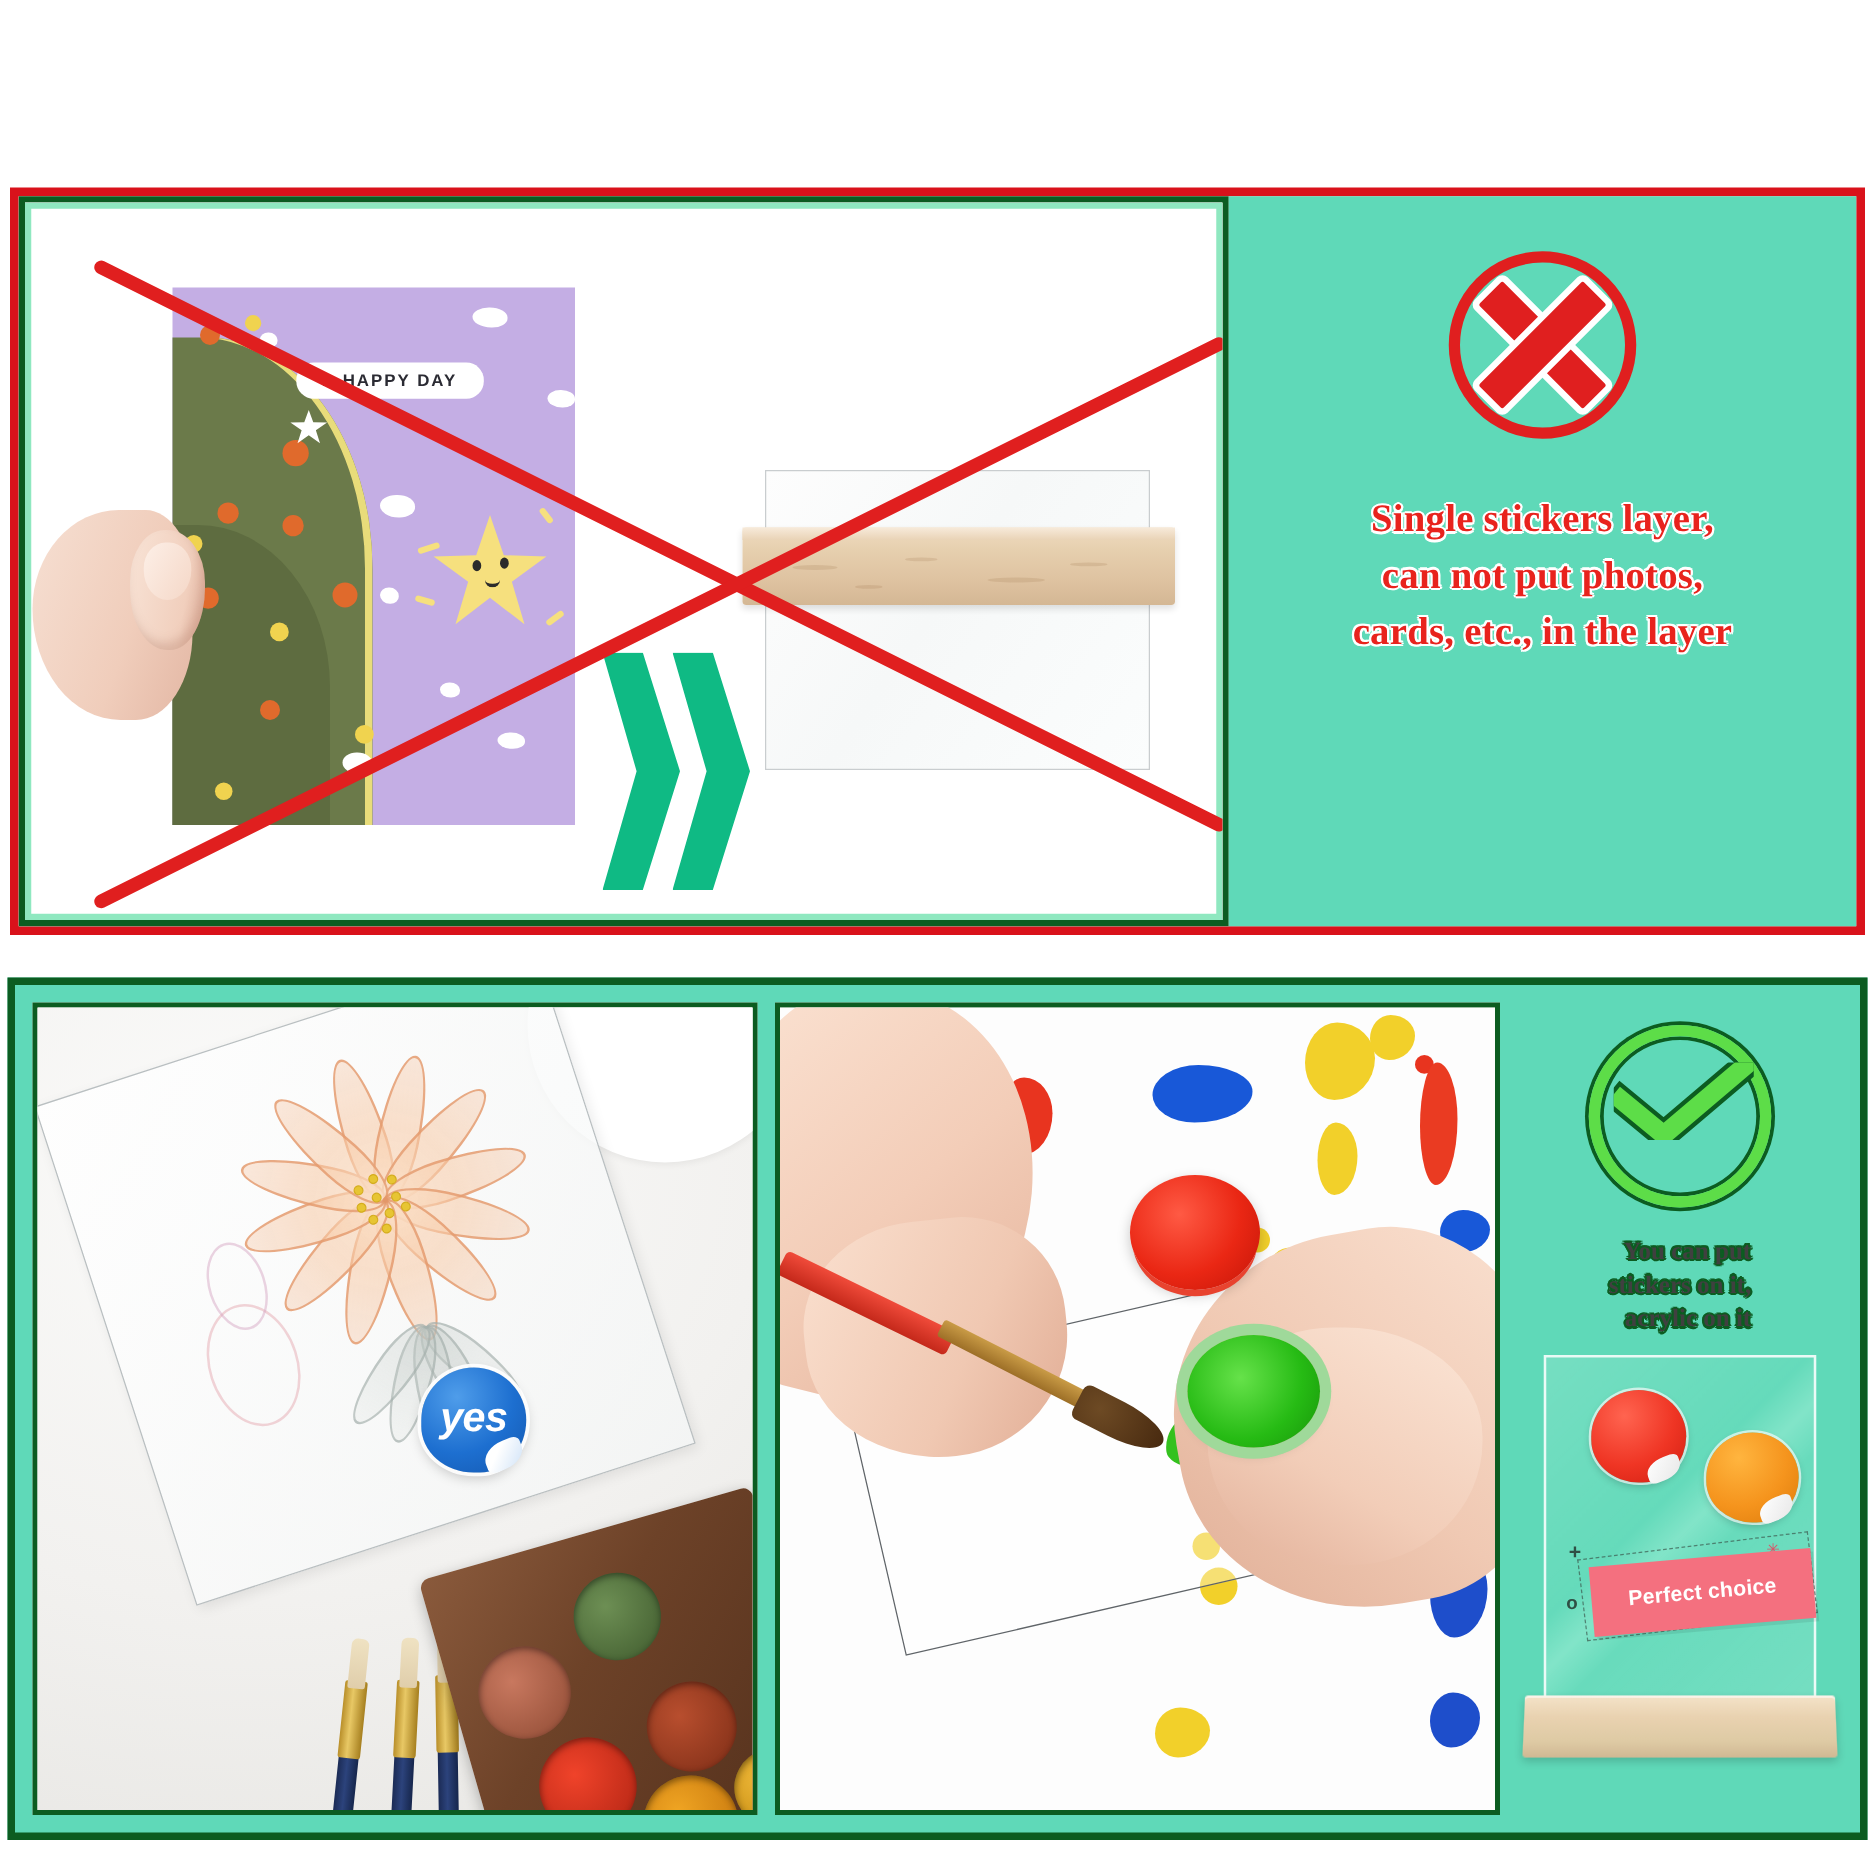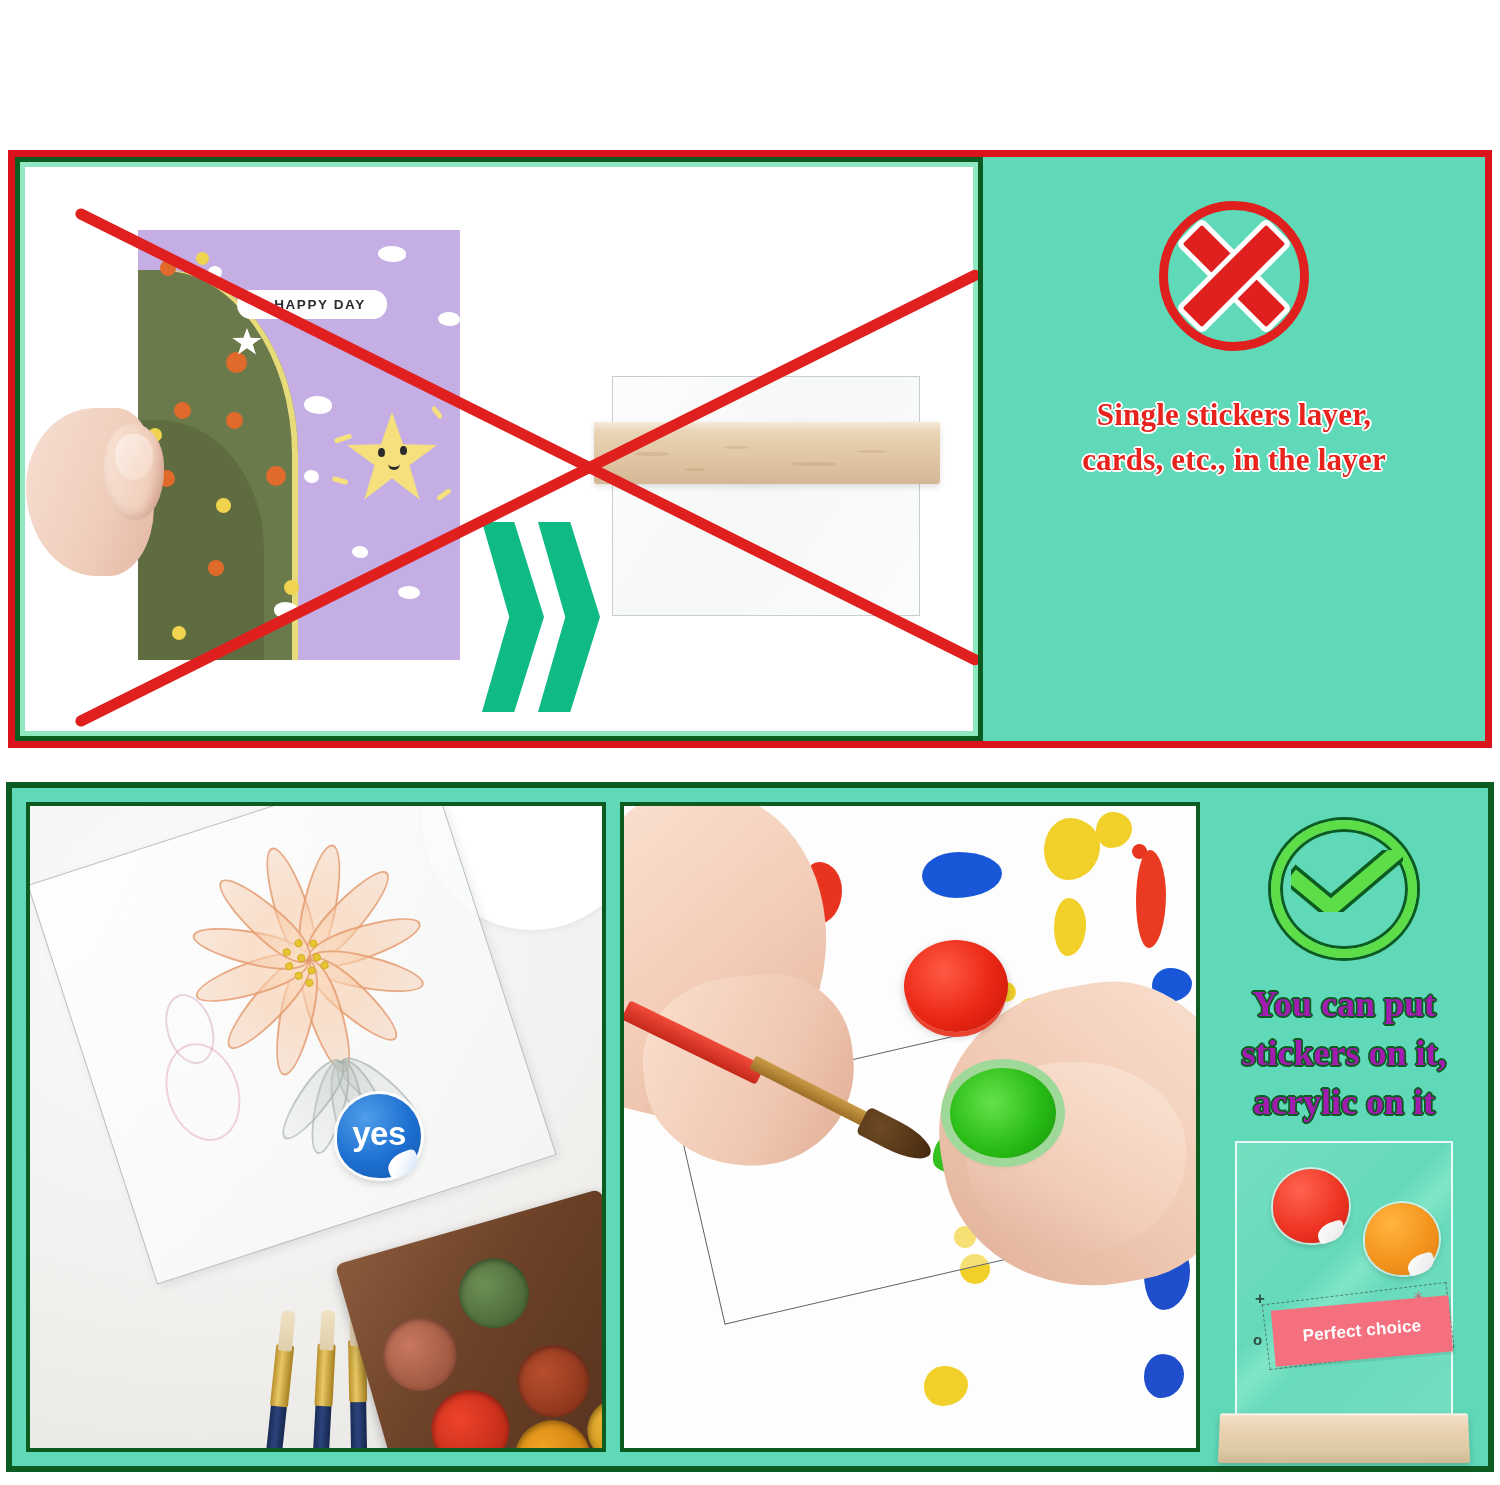--- a/index.html
+++ b/index.html
@@ -264,21 +264,21 @@
   .stemline{
     position:absolute; border:2px solid rgba(226,164,174,.55);
     border-radius:50%; background:transparent;
   }
   .yes-sticker {
     position:absolute; left:337px; top:1094px;
     width:84px;height:84px;
     background: radial-gradient(circle at 34% 28%, #4f9dea 0%, #1d6fd0 55%, #1457ae 100%);
     border-radius: 50% 50% 44% 50% / 50% 50% 50% 44%;
     box-shadow: 0 0 0 3px rgba(255,255,255,.9), 0 4px 10px rgba(0,0,0,.22);
-    display:flex; align-items:center; justify-content:center;
+    display:flex; align-items:center; justify-content:center;font-style:italic;
   }
   .yes-sticker span{
     color:#ffffff; font-weight:700; font-size:33px;
     font-family:"Liberation Sans", sans-serif;
     letter-spacing:-.5px; margin-top:-4px;
   }
   .yes-curl{
     position:absolute; right:2px; bottom:3px; width:32px;height:22px;
     background: linear-gradient(135deg,#ffffff 35%, #cfe2f7 100%);
     border-radius: 60% 20% 60% 20%;
@@ -361,24 +361,24 @@
   
   .check-circle { position:relative; width: 146px; height: 146px; margin-top:6px; }
   .check-circle .cring{
     position:absolute; inset:0; border: 9px solid #5ddd48; border-radius:50%;
     box-shadow: 0 0 0 3px #0c5c21 inset, 0 0 0 3px #0c5c21;
   }
   .check-circle .tick{
     position:absolute; left:20px; top:30px; width:112px; height:62px;
   }
   .ok-text{
-    margin-top: 22px; text-align:center;
+    margin-top: 22px; text-align:right;
     font-family:"Liberation Serif", serif;
-    font-weight:700; font-size:36px; line-height:1.36;
-    color:#a21caf;
+    font-weight:700; font-size:20px; line-height:1.36;
+    color:#404040;
     text-shadow:
       1.8px 0 0 #0c5c21, -1.8px 0 0 #0c5c21,
       0 1.8px 0 #0c5c21, 0 -1.8px 0 #0c5c21,
       1.3px 1.3px 0 #0c5c21, -1.3px 1.3px 0 #0c5c21,
       1.3px -1.3px 0 #0c5c21, -1.3px -1.3px 0 #0c5c21;
   }
   .ok-text div{white-space:nowrap;}
 
   
   .product { position:relative; margin-top: 14px; width: 250px; height: 330px; }
@@ -506,20 +506,21 @@
       </div>
 
       <div class="top-right-cell">
         <div class="circle-x">
           <div class="ring"></div>
           <div class="xb" style="transform:translate(-50%,-50%) rotate(45deg);"></div>
           <div class="xb" style="transform:translate(-50%,-50%) rotate(-45deg);"></div>
         </div>
         <div class="warn-text">
           <div>Single stickers layer,</div>
+          <div>can not put photos,</div>
           <div>cards, etc., in the layer</div>
         </div>
       </div>
 
     </div>
   </div>
 
   <div class="bottom-panel">
 
     <div class="photo-cell cell-a">

